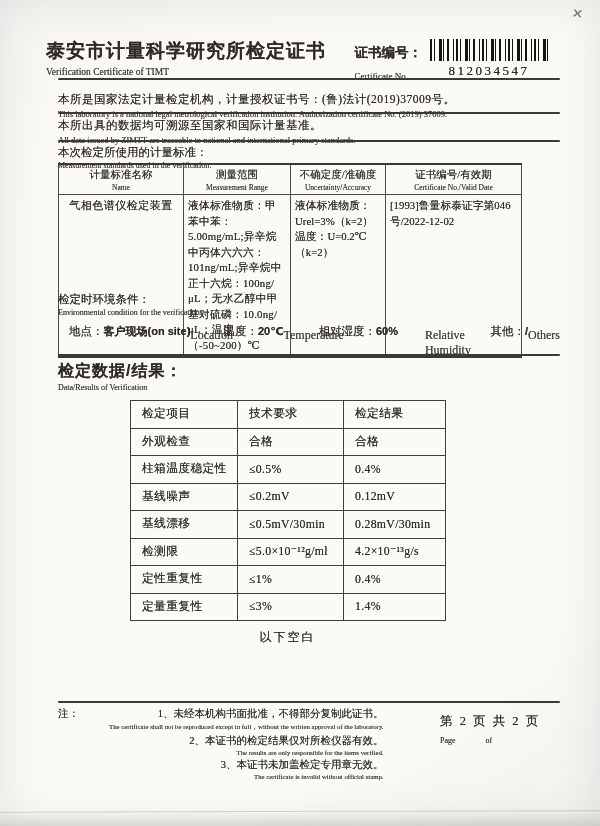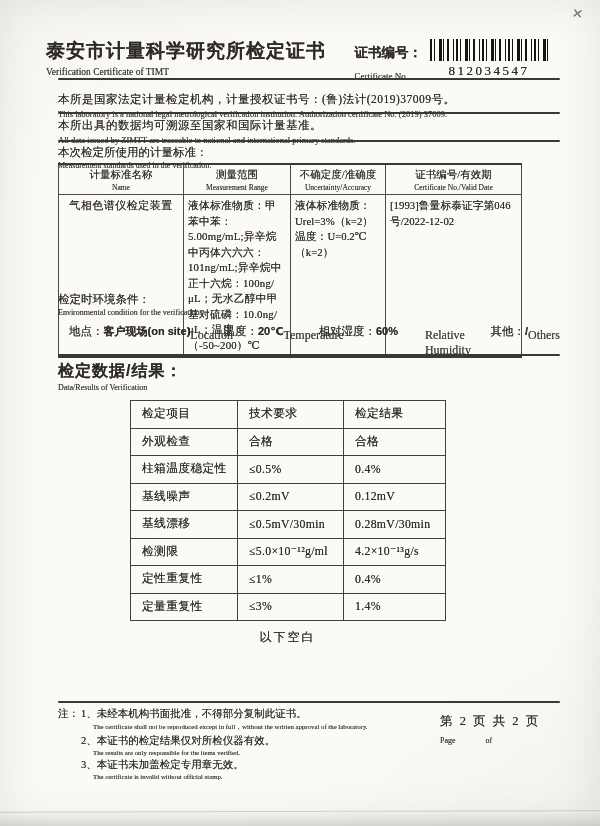--- a/index.html
+++ b/index.html
@@ -82,21 +82,21 @@
     border:1.5px solid #413f3b;height:26.5px;
     font-weight:normal;text-align:left;vertical-align:middle;
     padding:0 0 0 11px;font-size:11.8px;letter-spacing:.3px;white-space:nowrap;
   }
   .end-note{top:629px;left:130px;width:315px;text-align:center;font-size:12px;font-family:"Liberation Sans","DejaVu Sans",sans-serif;letter-spacing:2px;}
 
   
   .notes{top:707px;left:58px;width:502px;display:flex;justify-content:space-between;}
   .note-label{font-size:10.5px;}
   .notes-list{display:flex;}
-  .note-items{margin-left:2px;}
+  .note-items{margin-left:18px;text-align:right;}
   .note-cn{font-size:10.5px;}
   .note-en{font-size:6.8px;color:#47443f;margin:1px 0 2px 12px;}
   .pageno{width:120px;padding-top:6px;}
   .pageno-cn{font-size:12.5px;letter-spacing:2px;white-space:nowrap;}
   .pageno-en{font-size:8px;color:#46433e;margin-top:6px;display:flex;gap:30px;}
 
   
   .artifact-x{top:6px;left:572px;color:rgba(150,148,144,.55);font-size:13px;transform:rotate(8deg);}
   .crease{position:absolute;top:811px;left:0;width:600px;height:1px;background:rgba(140,138,132,.35);transform:rotate(-.15deg);}
   .edge-shade{position:absolute;bottom:0;left:0;width:600px;height:14px;background:linear-gradient(rgba(0,0,0,0),rgba(105,105,100,.18));}

